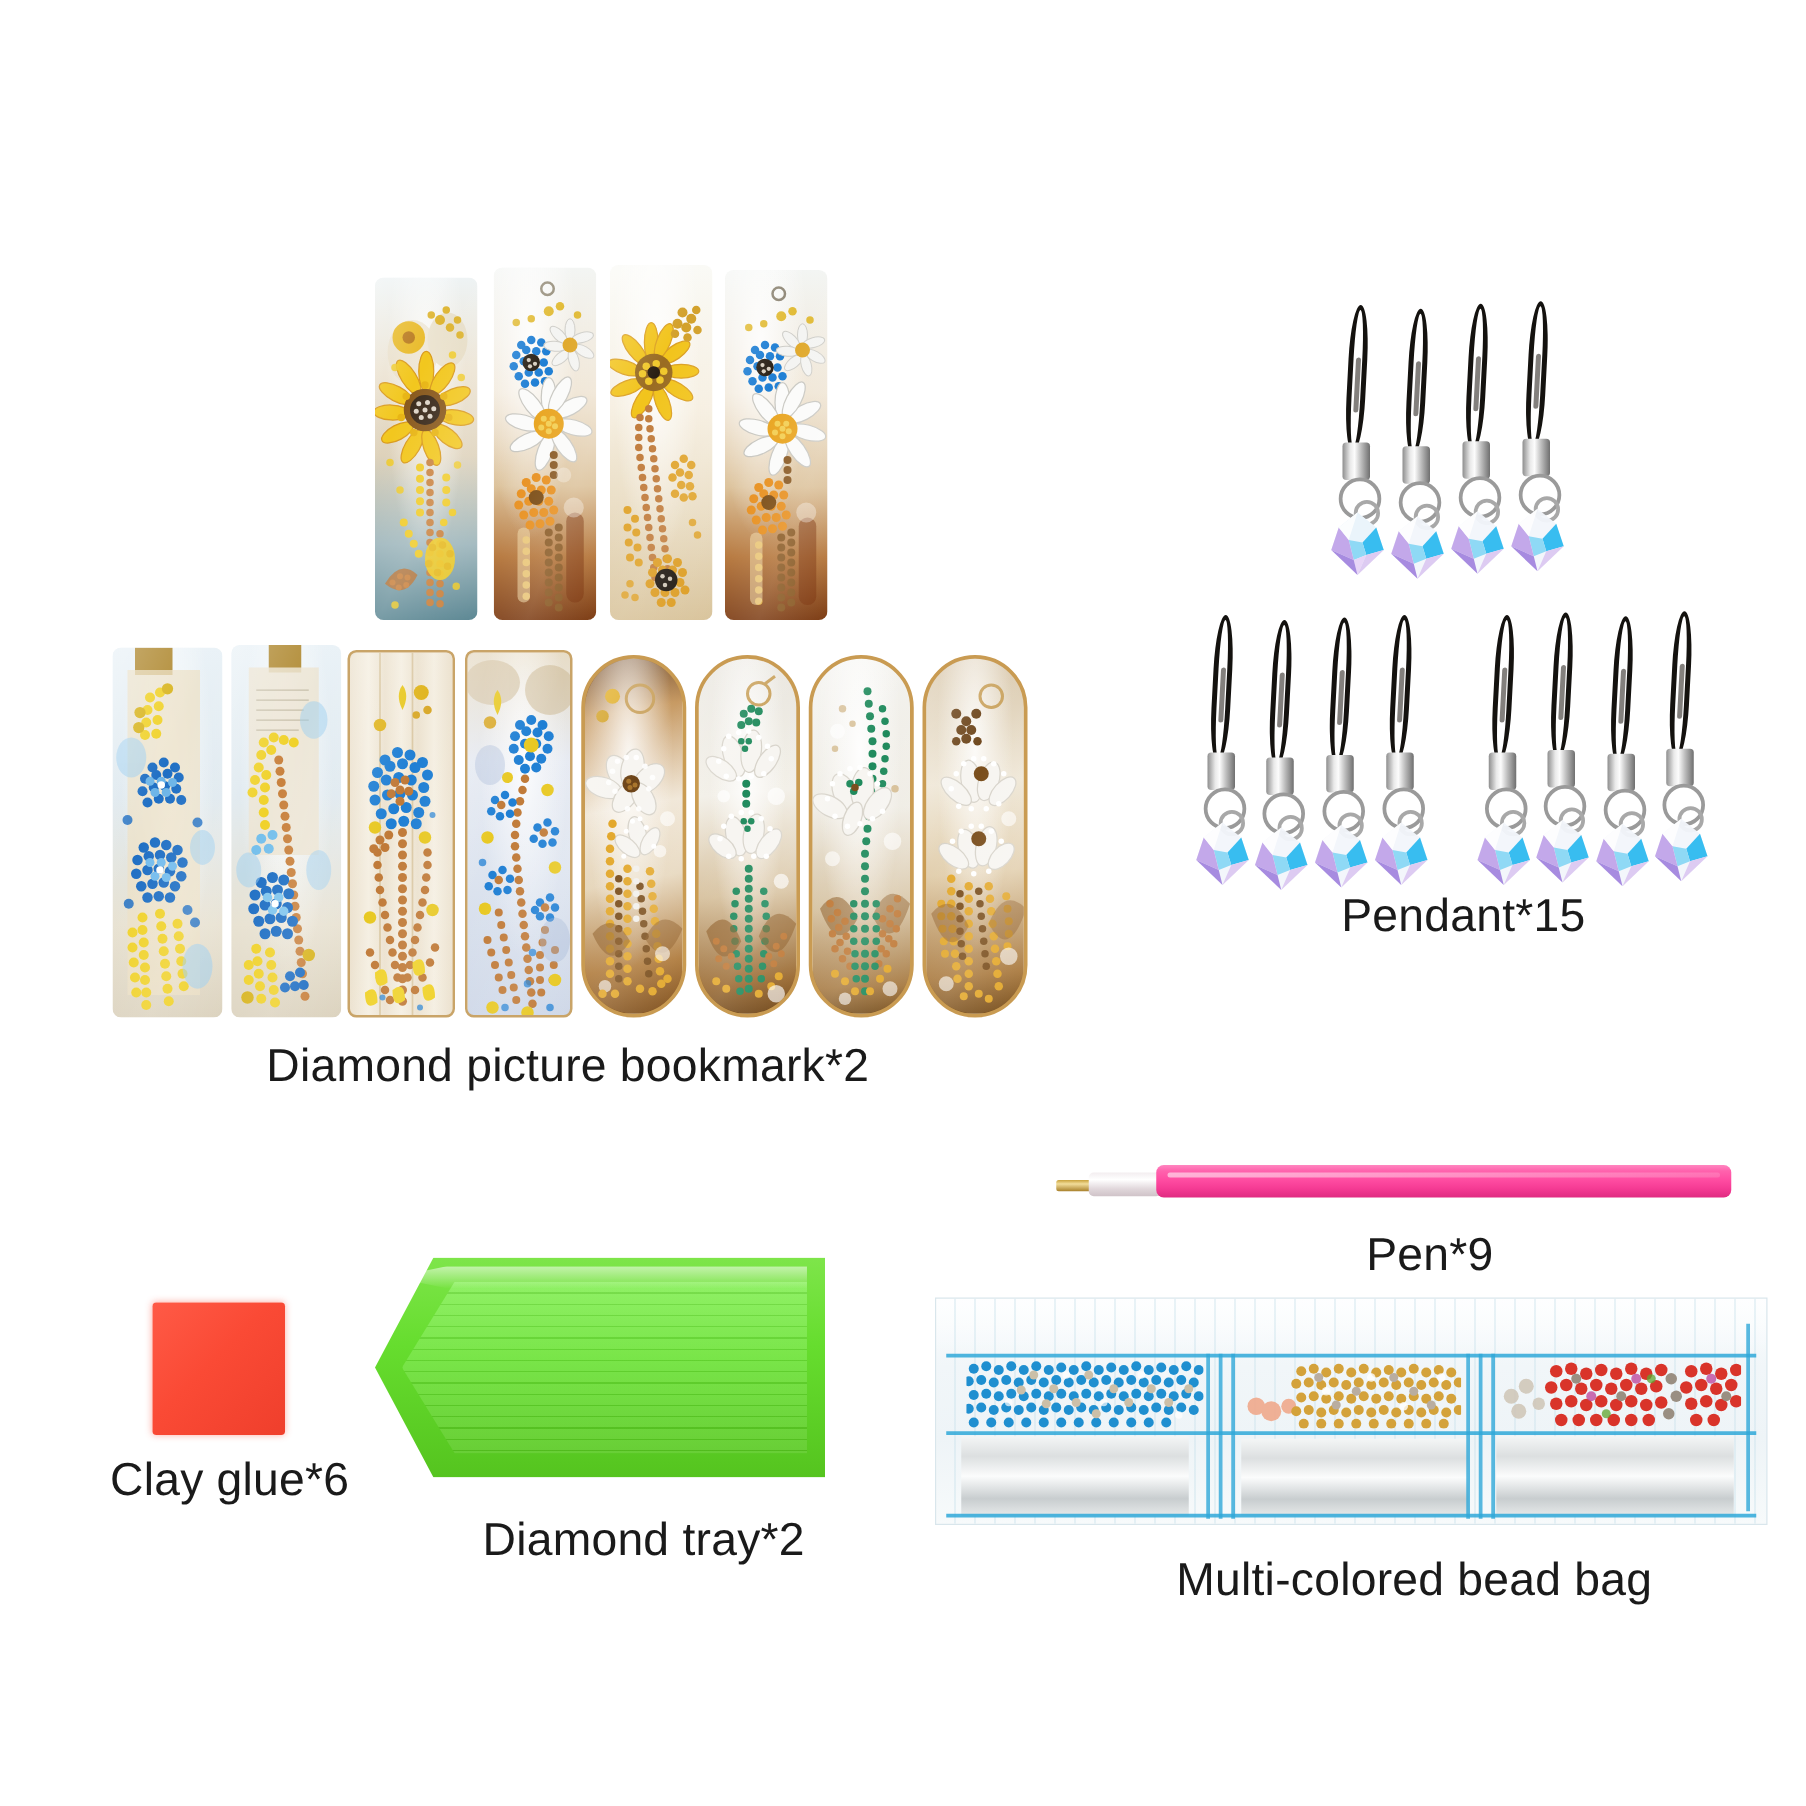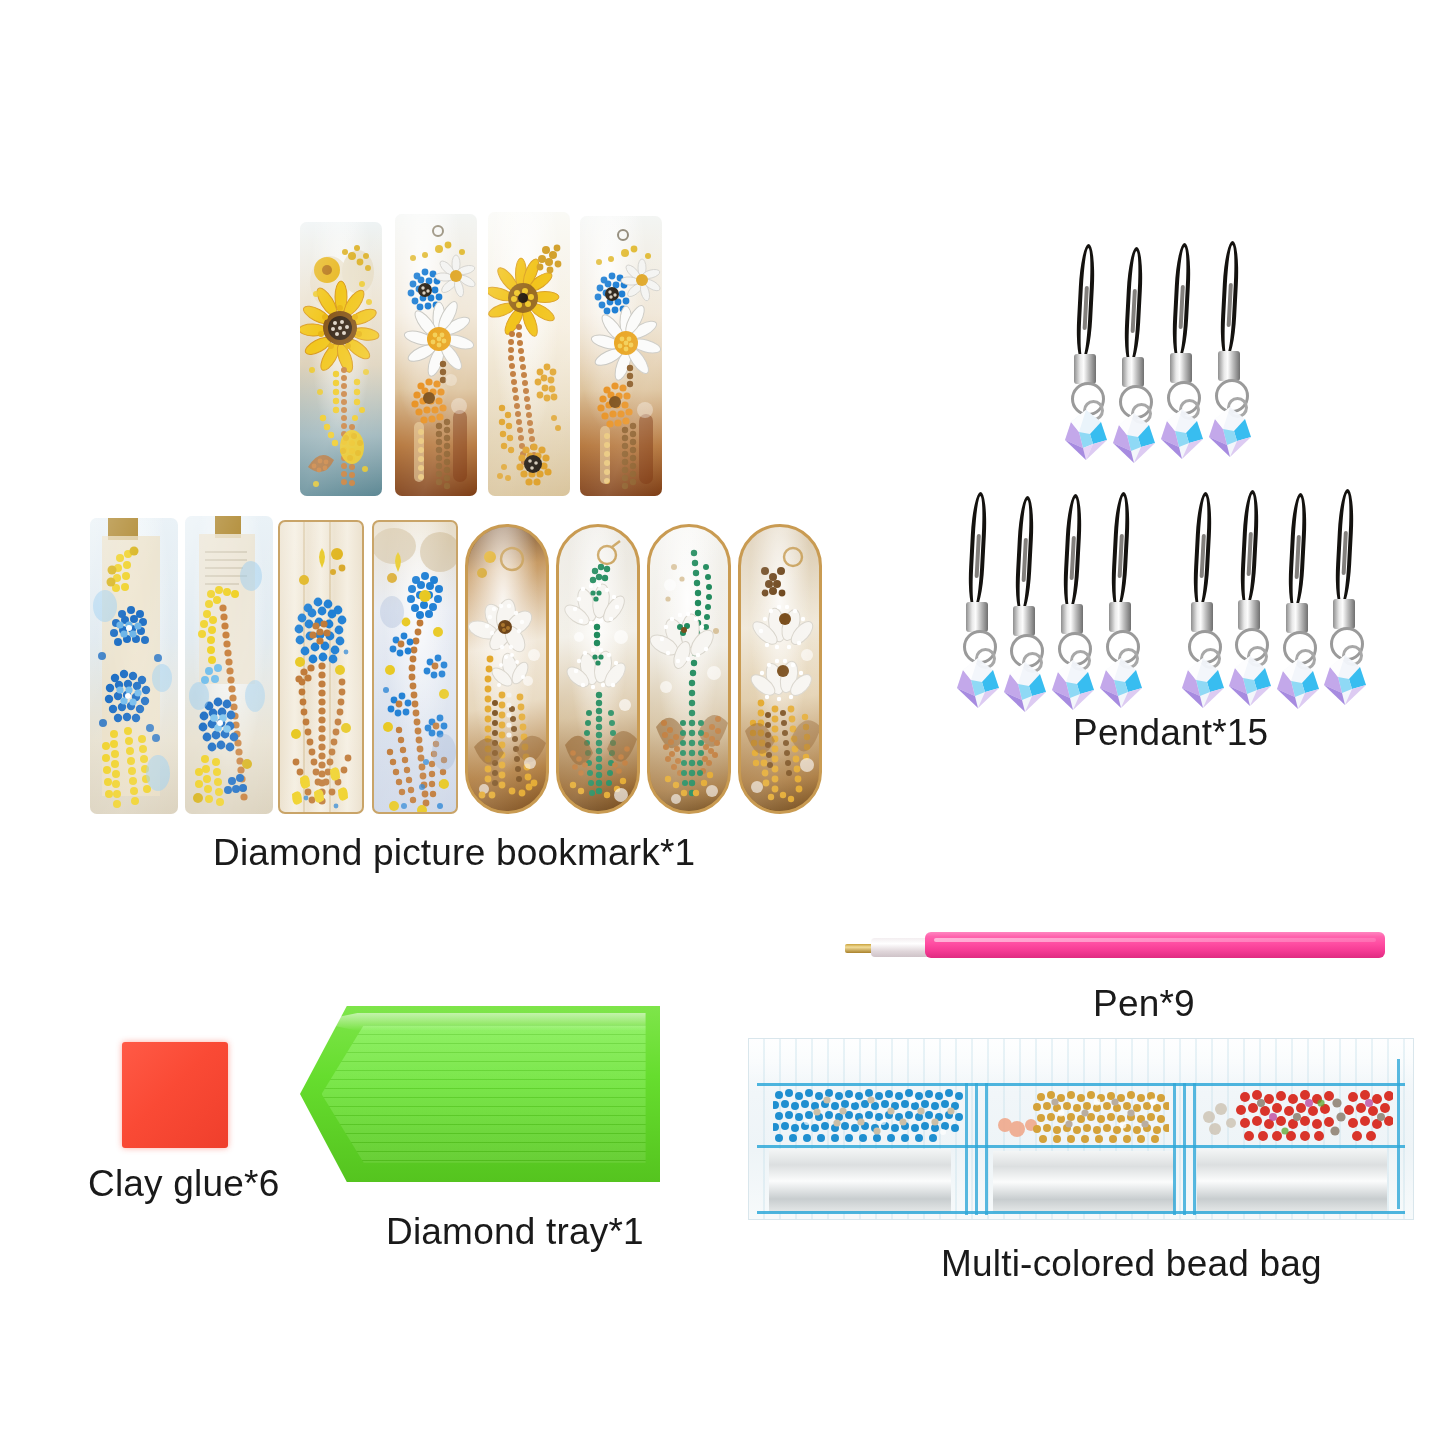--- a/index.html
+++ b/index.html
@@ -1748,21 +1748,21 @@
       </g>
       <g fill="#e3a82c">
         <circle cx="42" cy="268" r="3.2"></circle>
           <circle cx="50" cy="272" r="3.2"></circle>
           <circle cx="30" cy="270" r="3.2"></circle>
       </g>
     </svg>
     <div class="glaze" style="background:linear-gradient(118deg,rgba(255,255,255,.28) 0%,rgba(255,255,255,0) 40%,rgba(255,255,255,.14) 70%,rgba(255,255,255,0) 100%);"></div>
   </div>
 
-  <div class="caption" style="left:213px;top:832px;font-size:37px;">Diamond picture bookmark*1</div>
+  <div class="caption" style="left:213px;top:832px;font-size:37px;">Diamond picture bookmark*2</div>
 
   <div class="pendant" style="left:1059px;top:244px;">
     <div class="pend-cord"></div>
     <div class="pend-crimp"></div>
     <div class="pend-ring"></div>
     <div class="pend-ring2"></div>
     <div class="pend-crystal">
       <svg viewBox="0 0 46 54" width="46" height="54">
         <polygon points="23,2 38,14 44,32 23,52 2,32 8,14" fill="#f2f6fb" opacity=".95"></polygon>
         <polygon points="23,2 38,14 27,26 16,24 8,14" fill="#eaf4fb"></polygon>
@@ -1976,21 +1976,21 @@
   <div class="caption" style="left:1093px;top:983px;font-size:37px;">Pen*9</div>
 
   <div class="clay" style="left:122px;top:1042px;width:106px;height:106px;"></div>
   <div class="caption" style="left:88px;top:1163px;font-size:37px;">Clay glue*6</div>
 
   <div class="tray-wrap" style="left:300px;top:1006px;width:360px;height:176px;">
     <div class="tray-body"></div>
     <div class="tray-inner"></div>
     <div class="tray-hl"></div>
   </div>
-  <div class="caption" style="left:386px;top:1211px;font-size:37px;">Diamond tray*1</div>
+  <div class="caption" style="left:386px;top:1211px;font-size:37px;">Diamond tray*2</div>
 
   <div class="bag" style="left:748px;top:1038px;width:664px;height:180px;">
     <div class="bag-sheen"></div>
 
     <div class="bead-field" style="left:24px;top:48px;width:190px;height:56px;">
       <svg viewBox="0 0 190 56" width="190" height="56">
         <g>
           <g fill="#1f8fd0">
             <circle cx="6" cy="8" r="4"></circle>
               <circle cx="16" cy="6" r="4"></circle>

